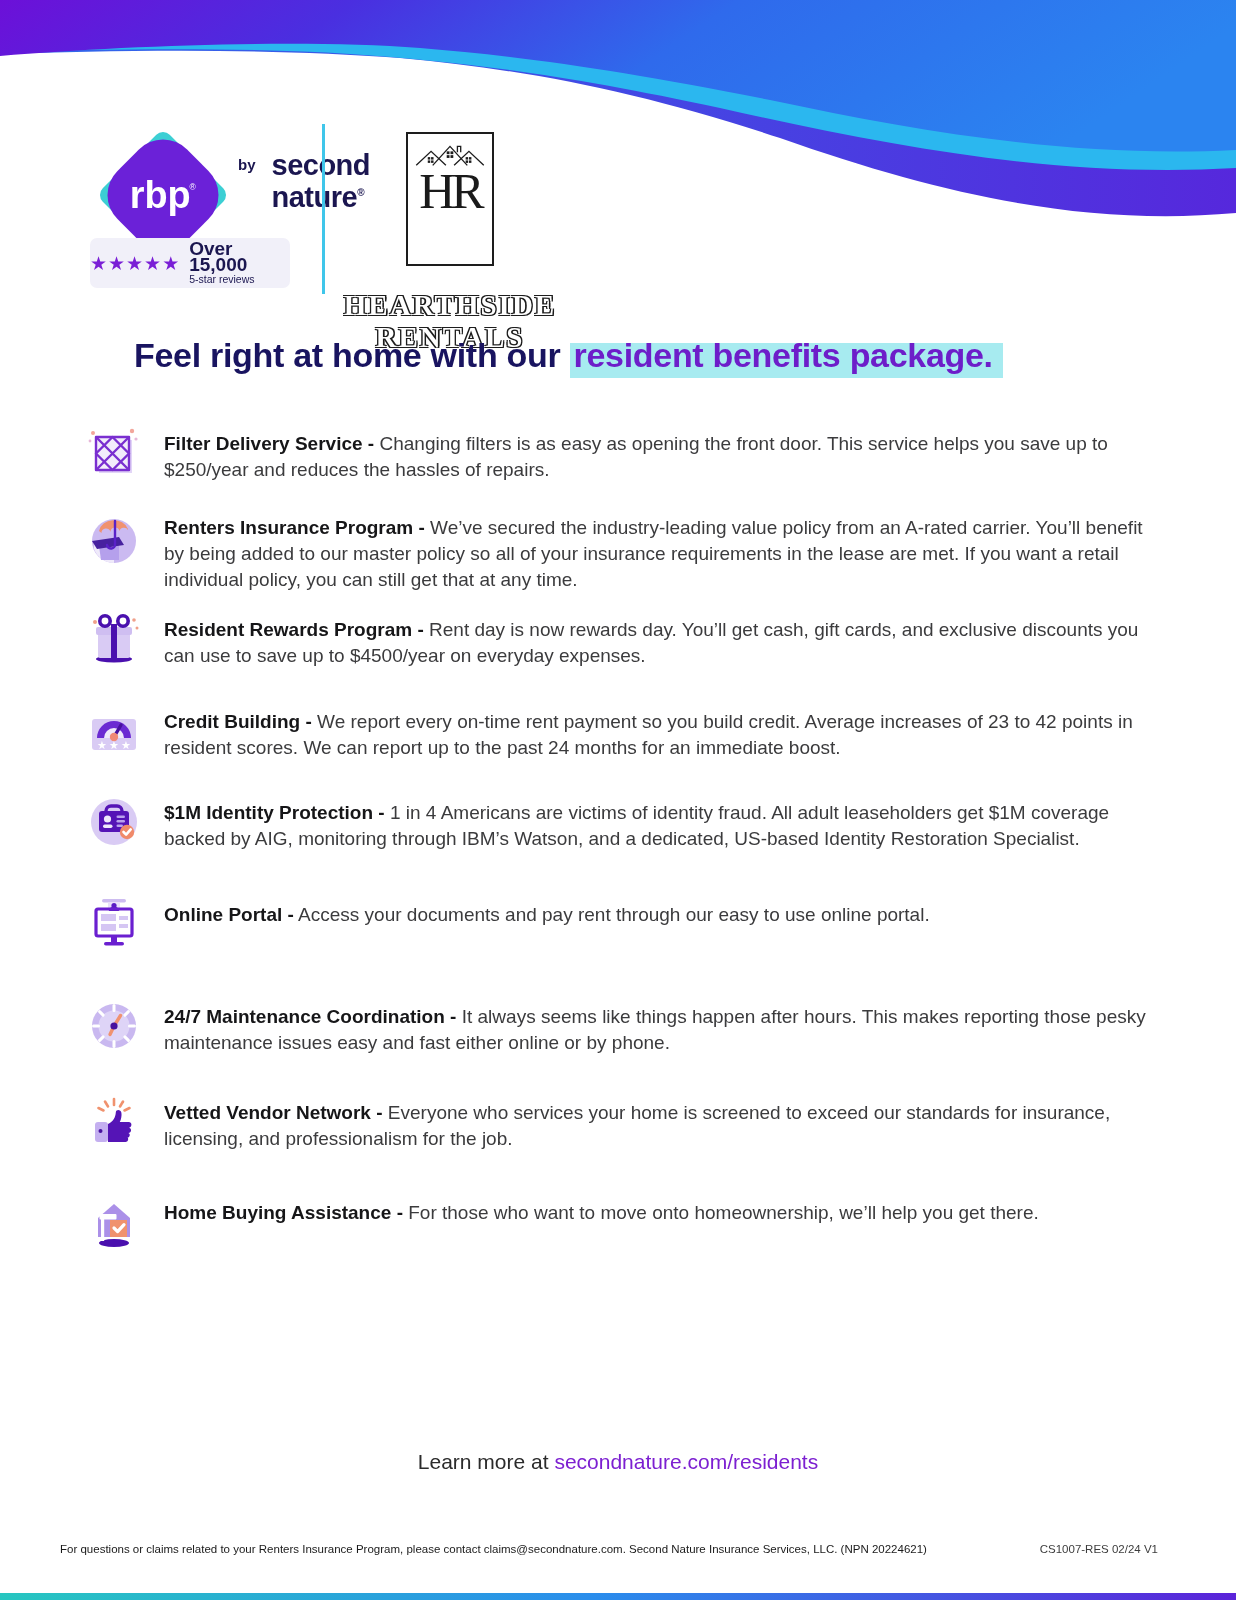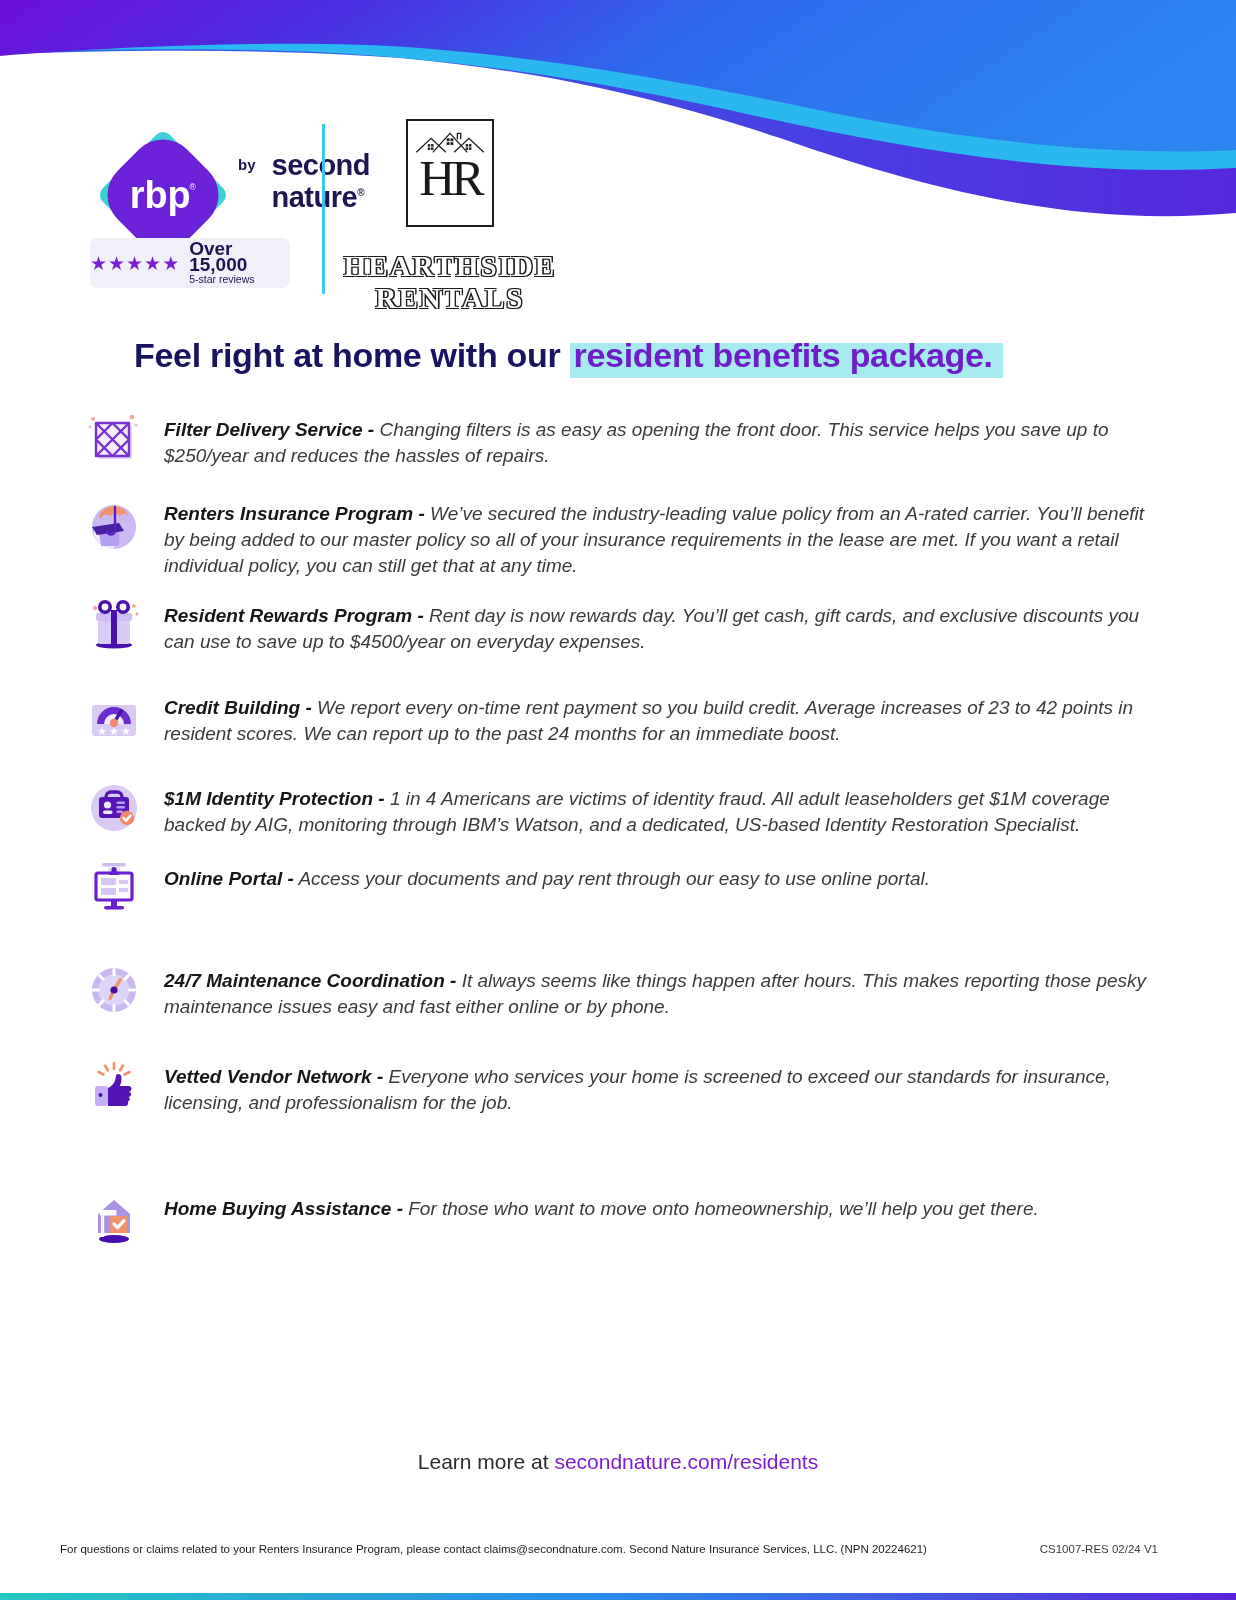--- a/index.html
+++ b/index.html
@@ -12,35 +12,35 @@
   .byline .by{font-size:15px;color:#1b1650;font-weight:600;margin:4px 16px 0 0;}
   .brand{font-size:29px;font-weight:800;color:#1b1650;line-height:27px;letter-spacing:-0.5px;}
   .brand sup{font-size:10px;}
   .reviews{position:absolute;left:90px;top:238px;width:200px;height:50px;background:#f1f0f9;
            border-radius:7px;display:flex;align-items:center;justify-content:center;gap:9px;}
   .stars{color:#7a1fd6;font-size:19px;letter-spacing:1px;line-height:19px;}
   .rev-l1{font-size:19px;font-weight:700;color:#1b1650;line-height:16px;}
   .rev-l2{font-size:10.5px;color:#1b1650;line-height:12px;}
   .divider{position:absolute;left:322px;top:124px;width:3px;height:170px;background:#3fc6ea;}
   .hr-wrap{position:absolute;left:336px;top:116px;width:228px;text-align:center;}
-  .hr-box{width:88px;height:108px;margin:3px auto;border:2.5px solid #1d1d1d;background:#fff;
+  .hr-box{width:88px;height:134px;margin:16px auto;border:2.5px solid #1d1d1d;background:#fff;
           box-sizing:border-box;padding-top:5px;}
   .hr-mono{font-family:"Liberation Serif",serif;font-size:50px;line-height:48px;color:#1a1a1a;
            letter-spacing:-4px;margin-top:-4px;}
   .outline-text{font-family:"Liberation Serif",serif;font-weight:700;font-size:29px;line-height:31px;
            letter-spacing:2px;color:#ffffff;margin-top:24px;
            text-shadow:-1.3px -1.3px 0 #1d1d1d,1.3px -1.3px 0 #1d1d1d,-1.3px 1.3px 0 #1d1d1d,1.3px 1.3px 0 #1d1d1d;}
   .outline-text .l2{margin-top:1px;}
   
   .title{position:absolute;left:88px;top:336px;font-size:34px;font-weight:800;color:#191460;
          letter-spacing:-0.3px;white-space:nowrap;margin-left:46px;}
   .title .hl{color:#6d1ec9;background:linear-gradient(transparent 16%, #a7ebf0 16%);
              padding:0 10px 4px 4px;}
   
-  .benefits{position:absolute;left:85px;top:417px;width:1075px;font-style:italic;}
+  .benefits{position:absolute;left:85px;top:431px;width:1075px;}
   .row{display:flex;align-items:flex-start;}
   .row .ic{flex:0 0 58px;width:58px;margin-right:21px;margin-top:-7px;display:flex;justify-content:center;}
   .row p{margin:0;font-size:19px;line-height:26px;color:#3b3b3d;max-width:985px;}
   .bt{font-weight:700;color:#161618;}
   
   .learn{position:absolute;left:0;top:1450px;width:1236px;text-align:center;font-size:21px;color:#2b2b2b;}
   .learn .lnk{color:#7c1fd1;font-weight:400;}
   .fineprint{position:absolute;left:60px;top:1543px;width:980px;font-size:11.5px;color:#1a1a1a;}
   .doccode{position:absolute;right:78px;top:1543px;font-size:11.5px;color:#3c3c3c;}
   .bottom-bar{position:absolute;left:0;bottom:0;width:100%;height:7px;
@@ -197,21 +197,21 @@
             <text x="17" y="47">★</text>
               <text x="29" y="47">★</text>
               <text x="41" y="47">★</text>
           </g>
         </svg>
       </span>
       <p><span class="bt">Credit Building -</span>
          <span>We report every on-time rent payment so you build credit. Average increases of 23 to 42 points in resident scores. We can report up to the past 24 months for an immediate boost.</span></p>
     </div>
 
-    <div class="row" style="margin-bottom:28px">
+    <div class="row" style="margin-bottom:50px">
       <span class="ic">
         <svg width="58" height="58" viewBox="0 0 58 58">
           <circle cx="29" cy="29" r="23" fill="#d9cbf4"></circle>
           <rect x="21" y="13" width="16" height="10" rx="5" fill="none" stroke="#5514b6" stroke-width="3.4"></rect>
           <rect x="14" y="18" width="30" height="21" rx="3" fill="#5514b6"></rect>
           <circle cx="22.5" cy="26" r="3.6" fill="#efe9fb"></circle>
           <rect x="18" y="31.5" width="9.5" height="3.4" rx="1.7" fill="#efe9fb"></rect>
           <g fill="#b9a2ec">
             <rect x="31.5" y="22.5" width="8.5" height="2.6" rx="1.3"></rect>
             <rect x="31.5" y="27" width="8.5" height="2.6" rx="1.3"></rect>
@@ -264,21 +264,21 @@
           </g>
           <line x1="29" y1="29" x2="35.5" y2="18.5" stroke="#f09270" stroke-width="3.4" stroke-linecap="round"></line>
           <line x1="29" y1="29" x2="25" y2="37.5" stroke="#f09270" stroke-width="3.4" stroke-linecap="round"></line>
           <circle cx="29" cy="29" r="3.6" fill="#47119e"></circle>
         </svg>
       </span>
       <p><span class="bt">24/7 Maintenance Coordination -</span>
          <span>It always seems like things happen after hours. This makes reporting those pesky maintenance issues easy and fast either online or by phone.</span></p>
     </div>
 
-    <div class="row" style="margin-bottom:80px">
+    <div class="row" style="margin-bottom:48px">
       <span class="ic">
         <svg width="58" height="58" viewBox="0 0 58 58">
           <g stroke="#f0926e" stroke-width="2.6" stroke-linecap="round">
             <line x1="29" y1="6" x2="29" y2="12"></line>
             <line x1="20" y1="8.5" x2="23" y2="13.5"></line>
             <line x1="38" y1="8.5" x2="35" y2="13.5"></line>
             <line x1="13.5" y1="15" x2="18.5" y2="17.5"></line>
             <line x1="44.5" y1="15" x2="39.5" y2="17.5"></line>
           </g>
           <rect x="10" y="29" width="13" height="20" rx="3" fill="#c4aff0"></rect>

